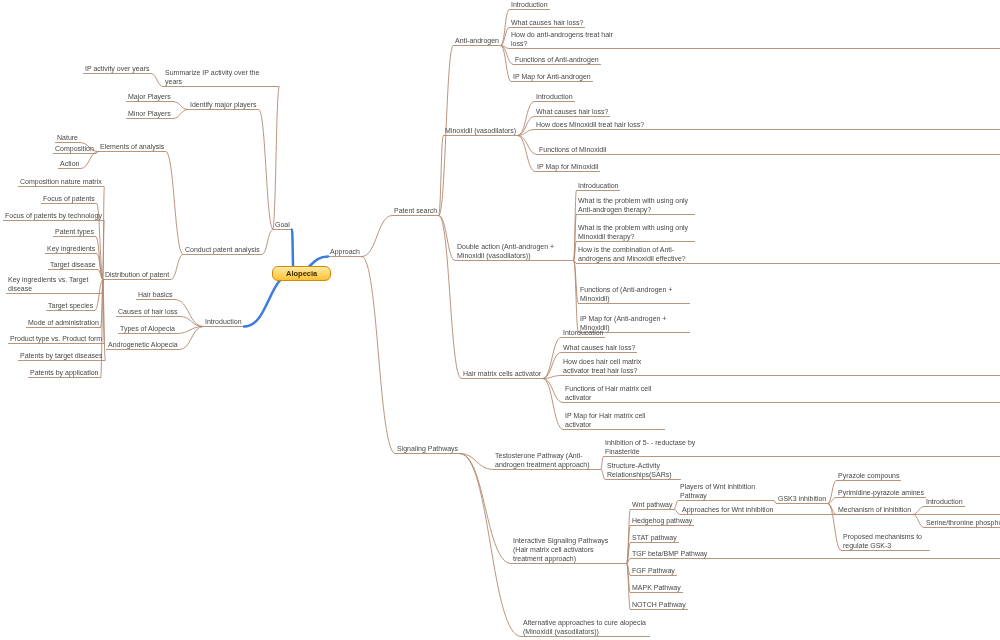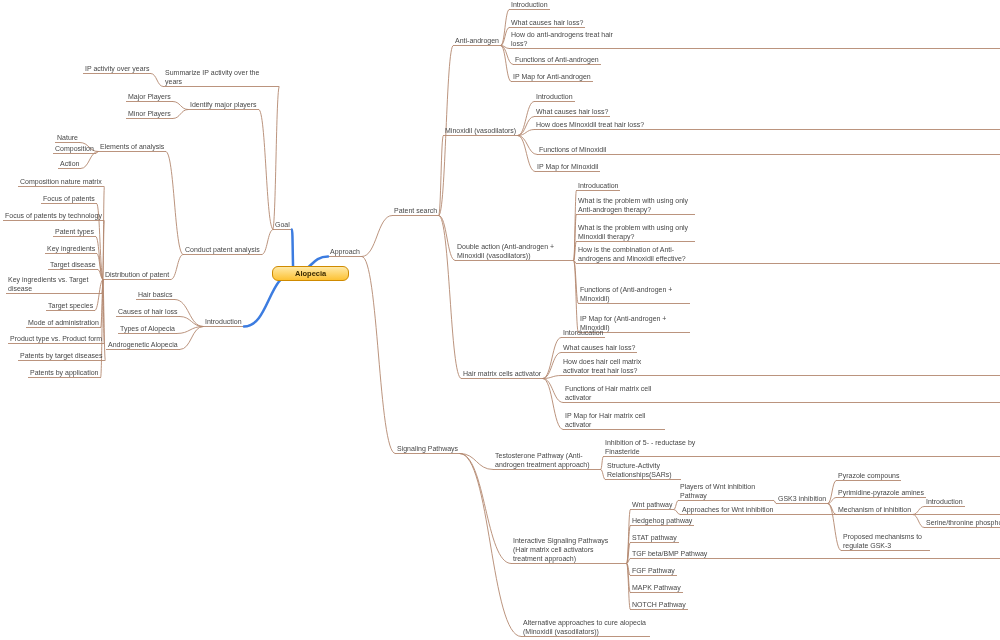--- a/index.html
+++ b/index.html
@@ -16,21 +16,21 @@
     color:#474747;
     z-index:1;
     padding:0;
     cursor:default;
   }
   .node.root{
     z-index:2;
     background:linear-gradient(#ffe9a6,#fdc234);
     border:1px solid #cf8a00;
     border-radius:6px;
-    padding:2px 22px;
+    padding:2px 13px;
     font-weight:bold;
     font-size:7.5px;
     color:#3a2a00;
     white-space:nowrap;
   }
   #edge-layer{position:absolute;left:0;top:0;z-index:0;}
 </style>
 </head>
 <body>
 

